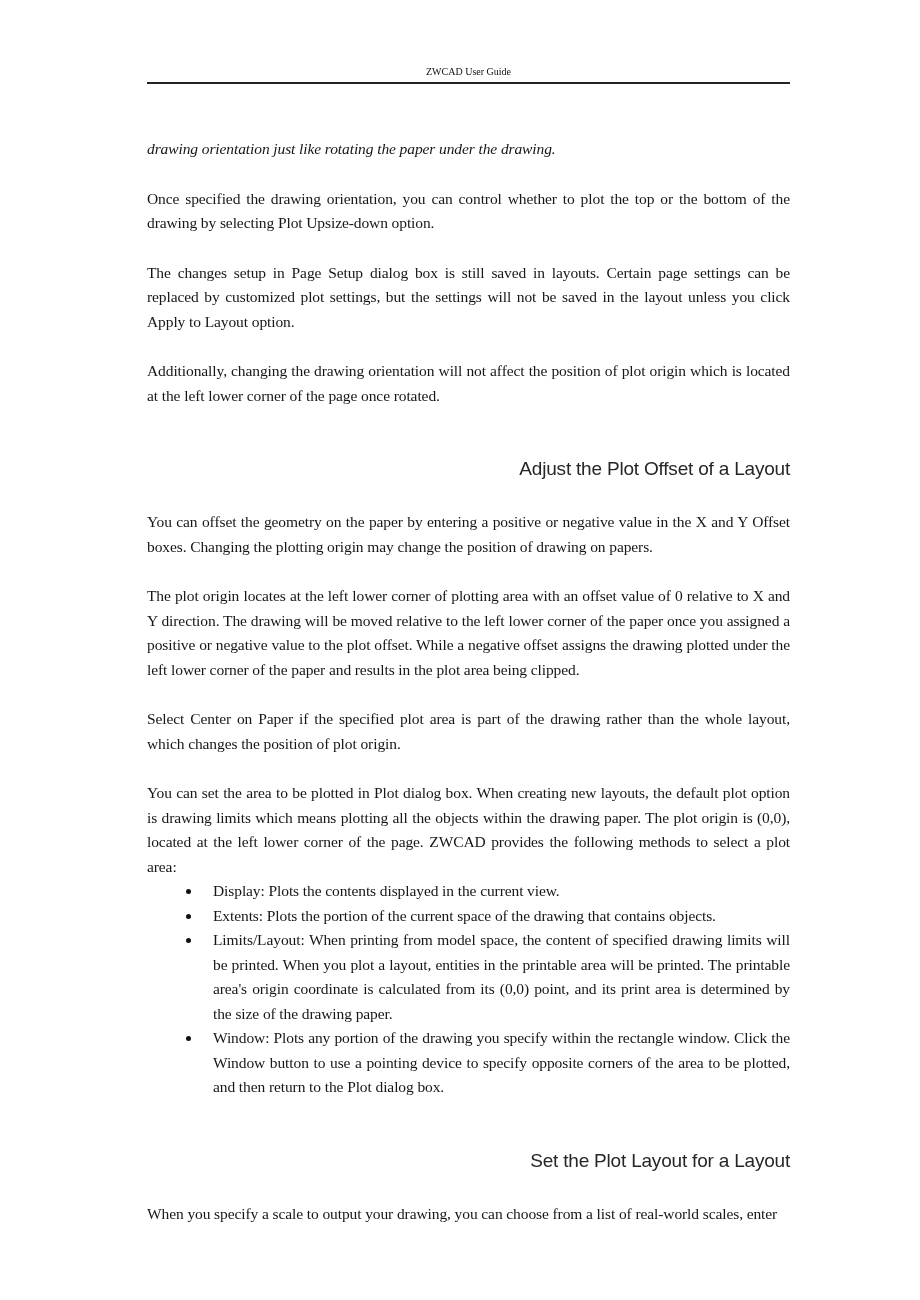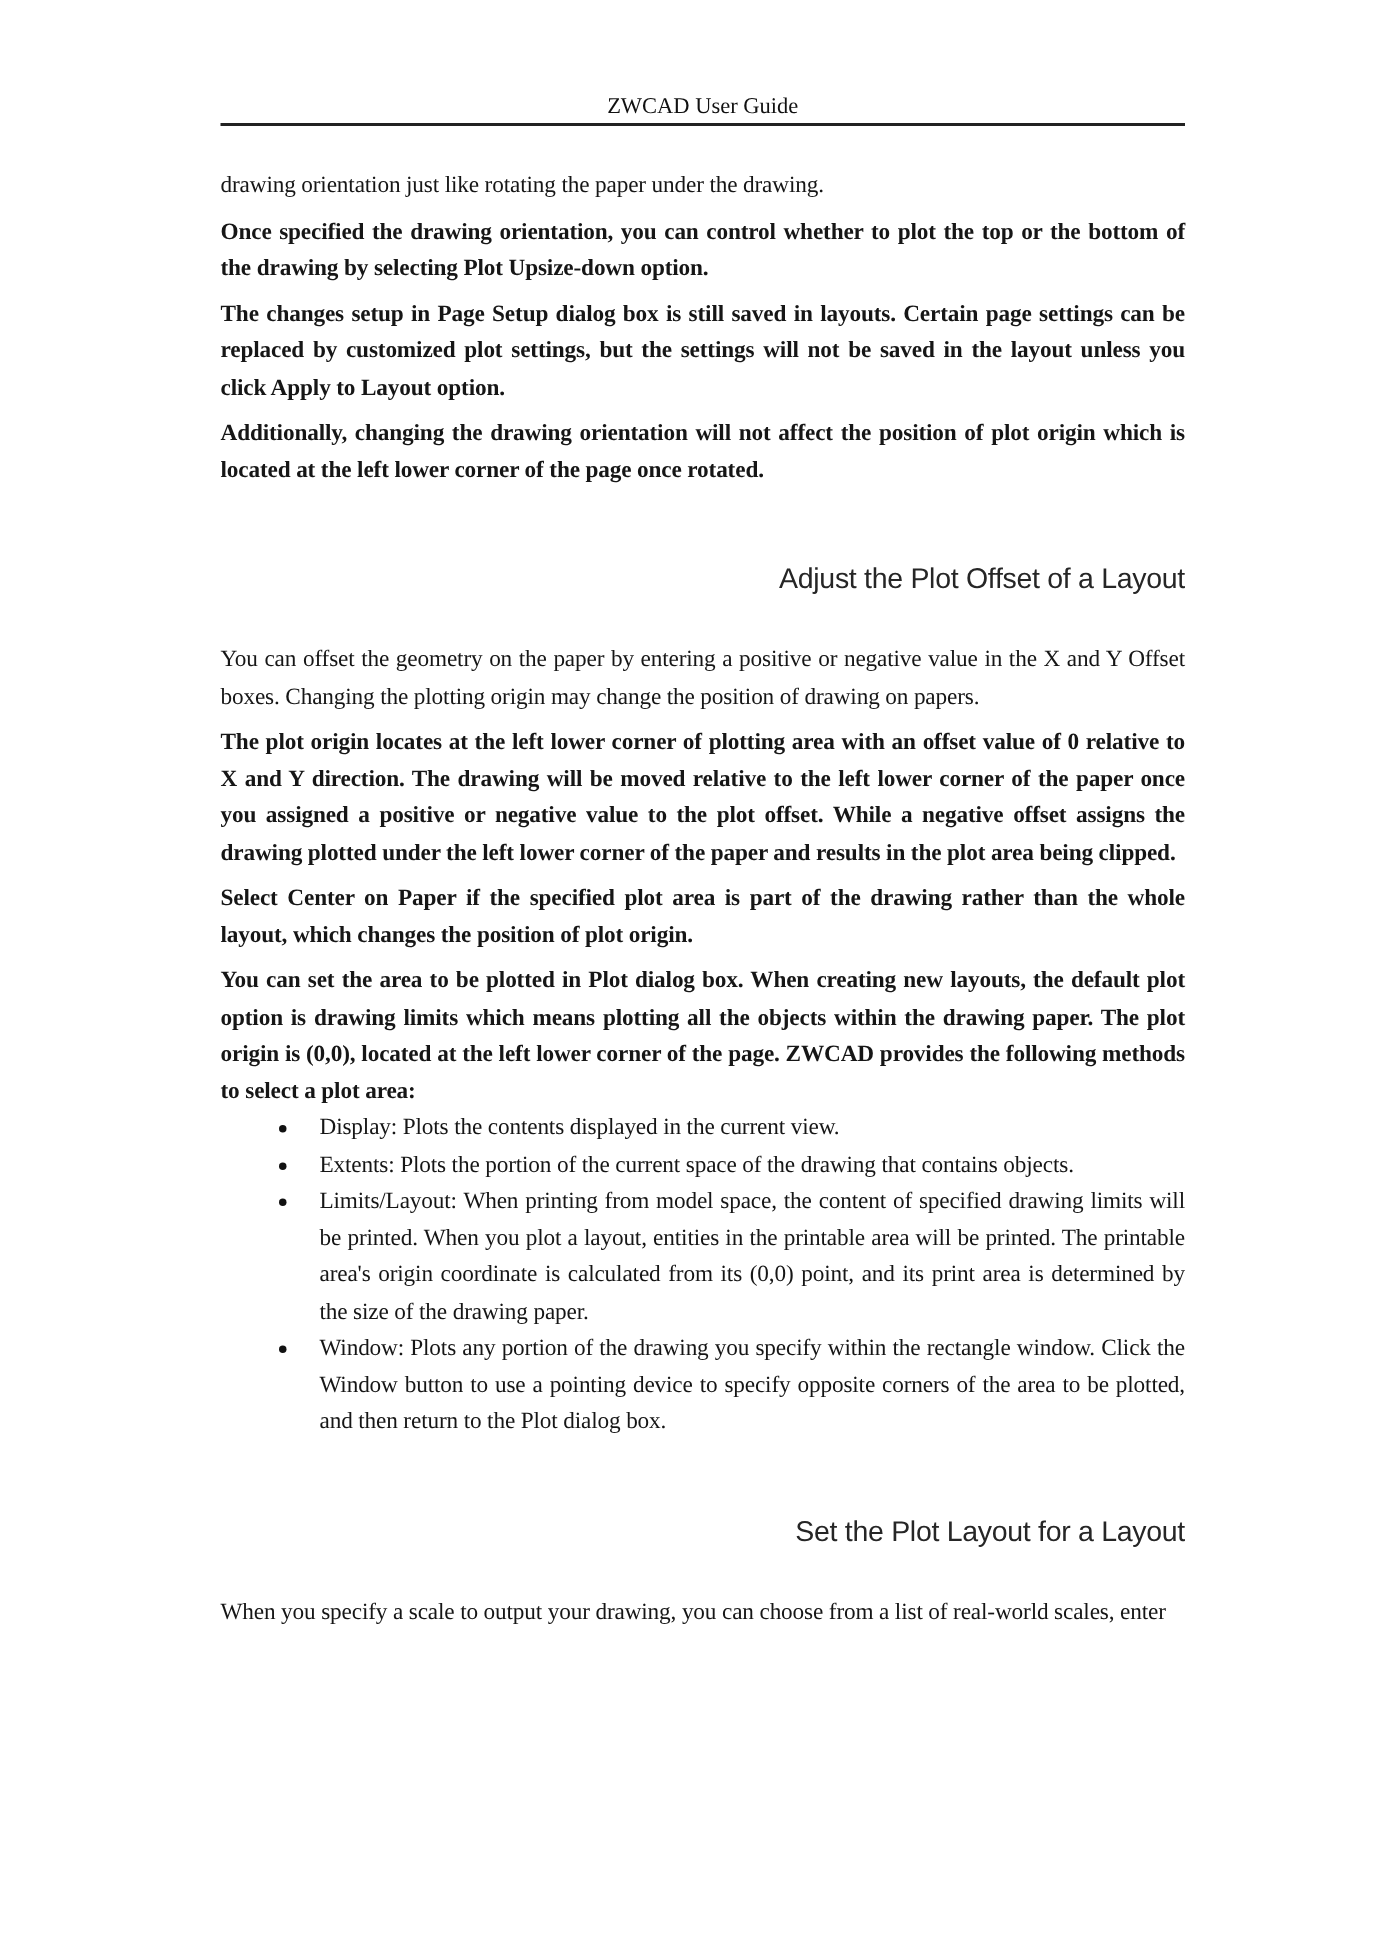--- a/index.html
+++ b/index.html
@@ -16,21 +16,21 @@
     font-family: "Liberation Serif", "DejaVu Serif", serif;
     color: #161616;
   }
   
   .page-header {
     position: absolute;
     left: 147px;
     top: 63px;
     width: 643px;
     text-align: center;
-    font-size: 15px;
+    font-size: 10px;
     line-height: 17px;
     color: #111111;
     border-bottom: 2px solid #222222;
     padding-bottom: 2px;
   }
   
   .content {
     position: absolute;
     left: 147px;
     top: 112px;
@@ -38,25 +38,25 @@
   }
   .content p {
     margin: 0;
     font-size: 15.5px;
     line-height: 24.5px;
     letter-spacing: -0.1px;
     text-align: justify;
     color: #161616;
   }
   .content p.first {
-    margin-top: 0;
+    margin-top: 25px;
+    font-style: italic;
   }
   .content p + p {
-    margin-top: 6px;
-    font-weight: bold;
+    margin-top: 25px;
   }
   h2.section-heading {
     margin: 0;
     margin-top: 49px;
     margin-bottom: 29px;
     font-family: "Liberation Sans", "DejaVu Sans", sans-serif;
     font-size: 19px;
     line-height: 24px;
     font-weight: 400;
     letter-spacing: -0.2px;

